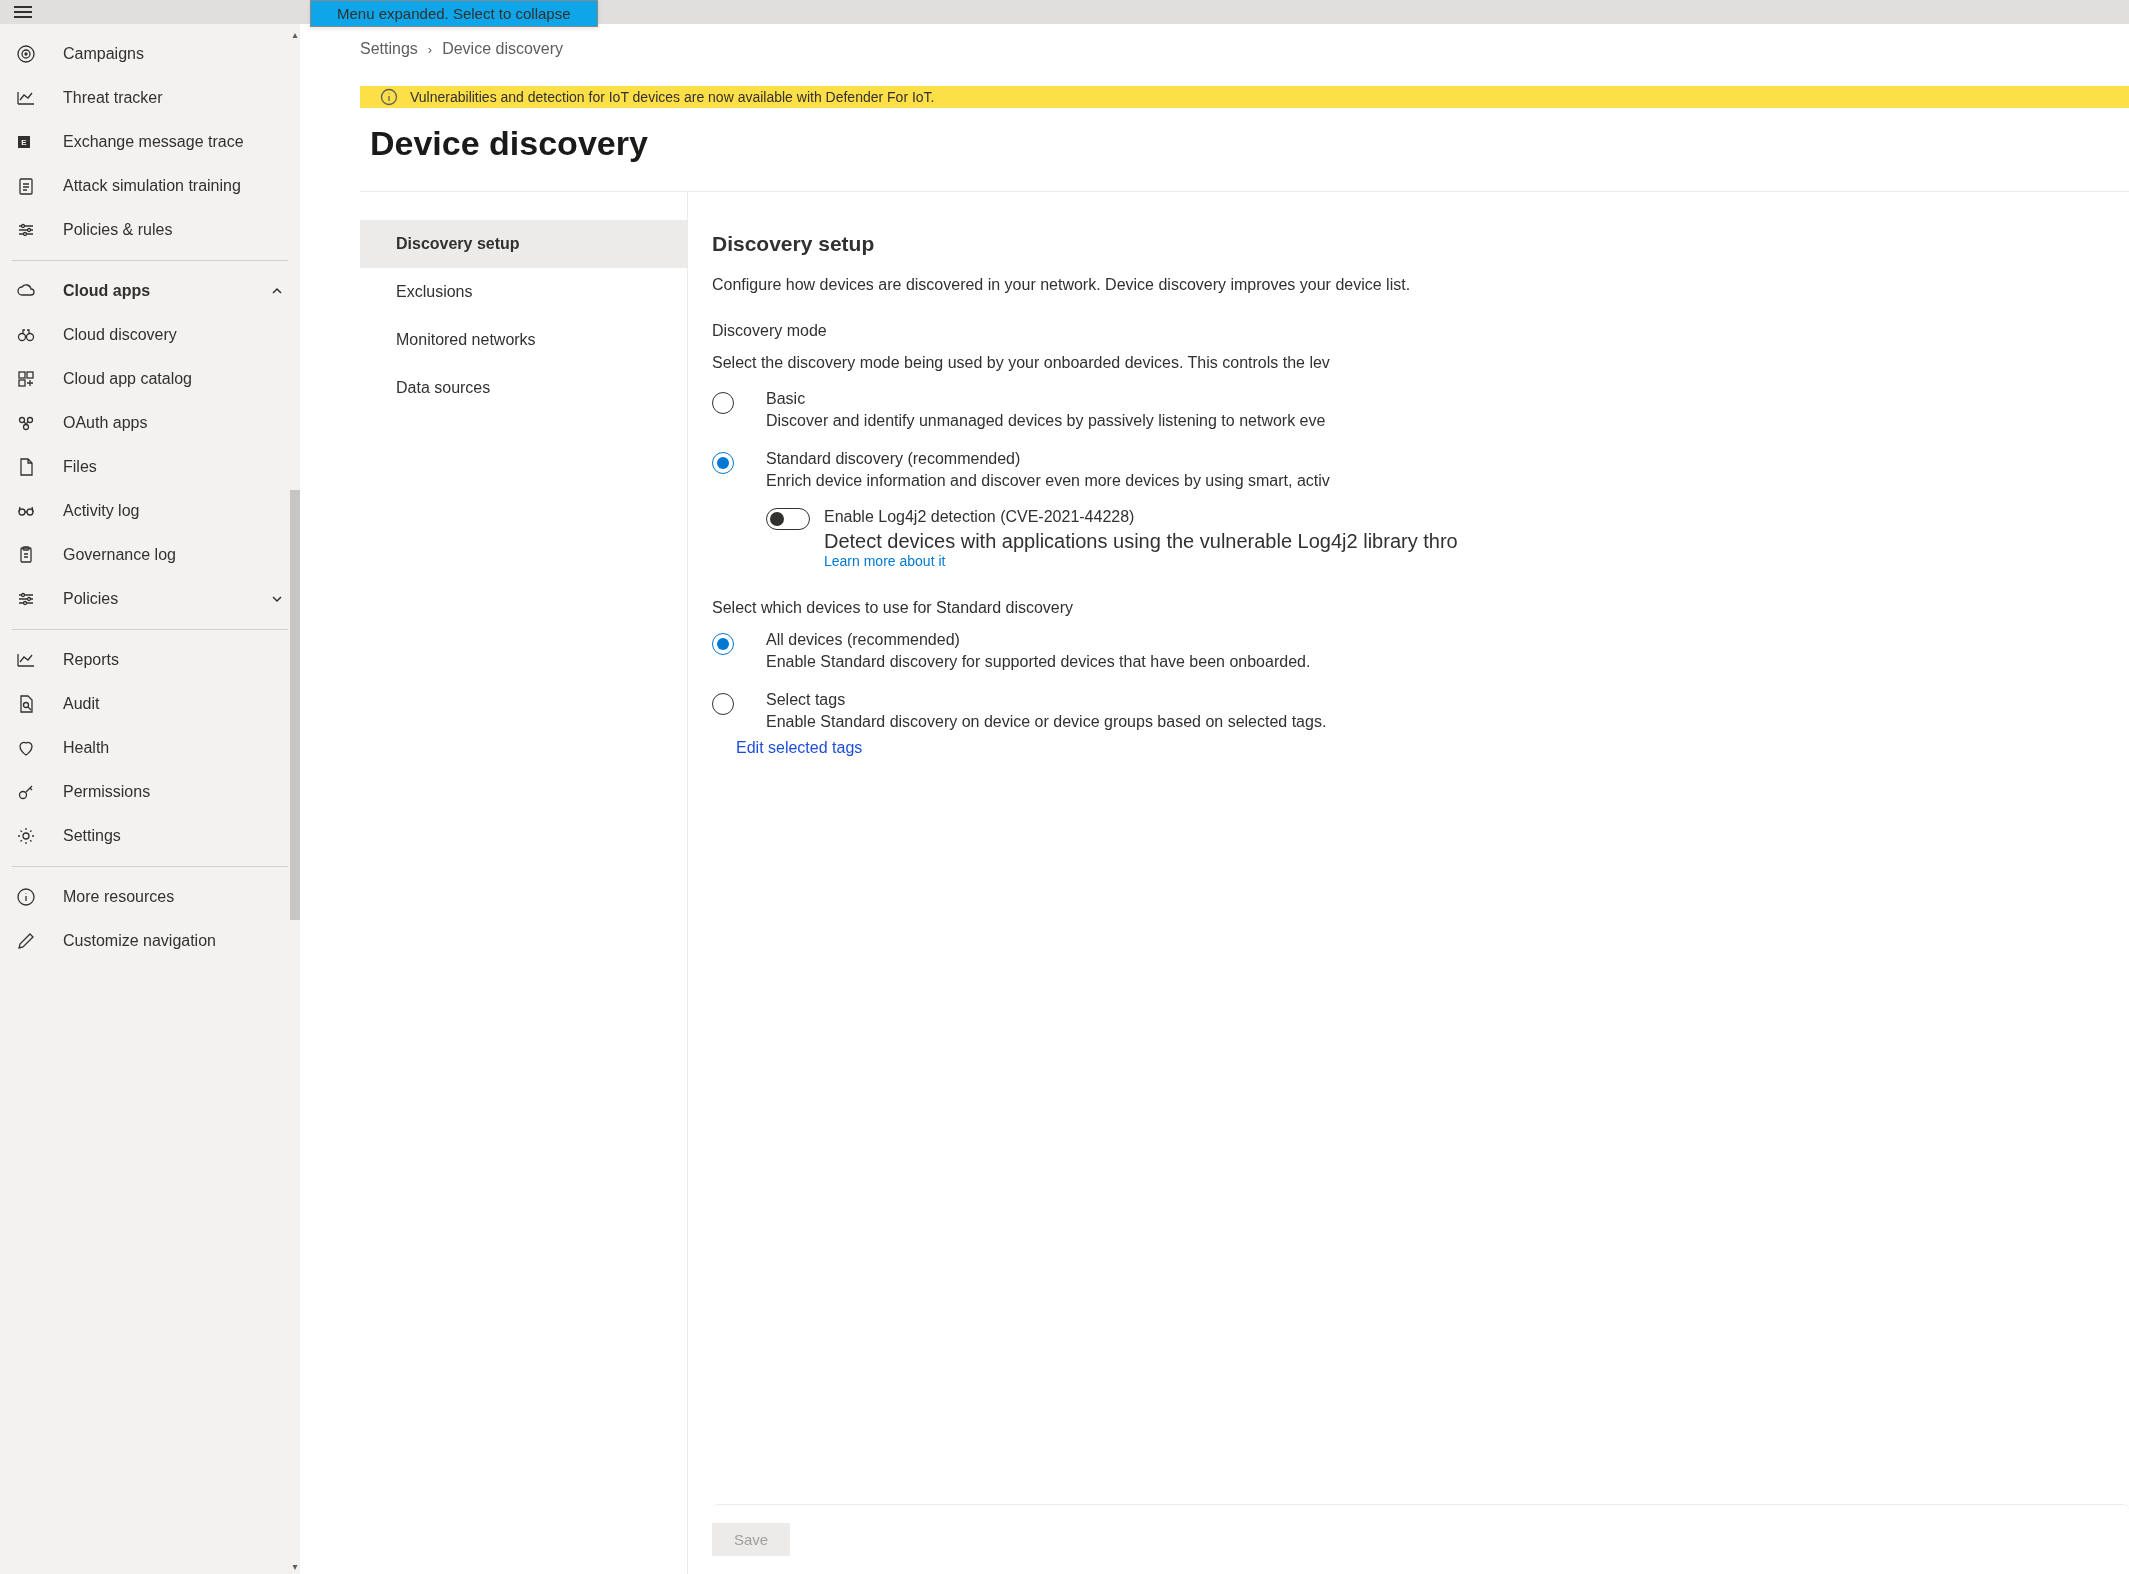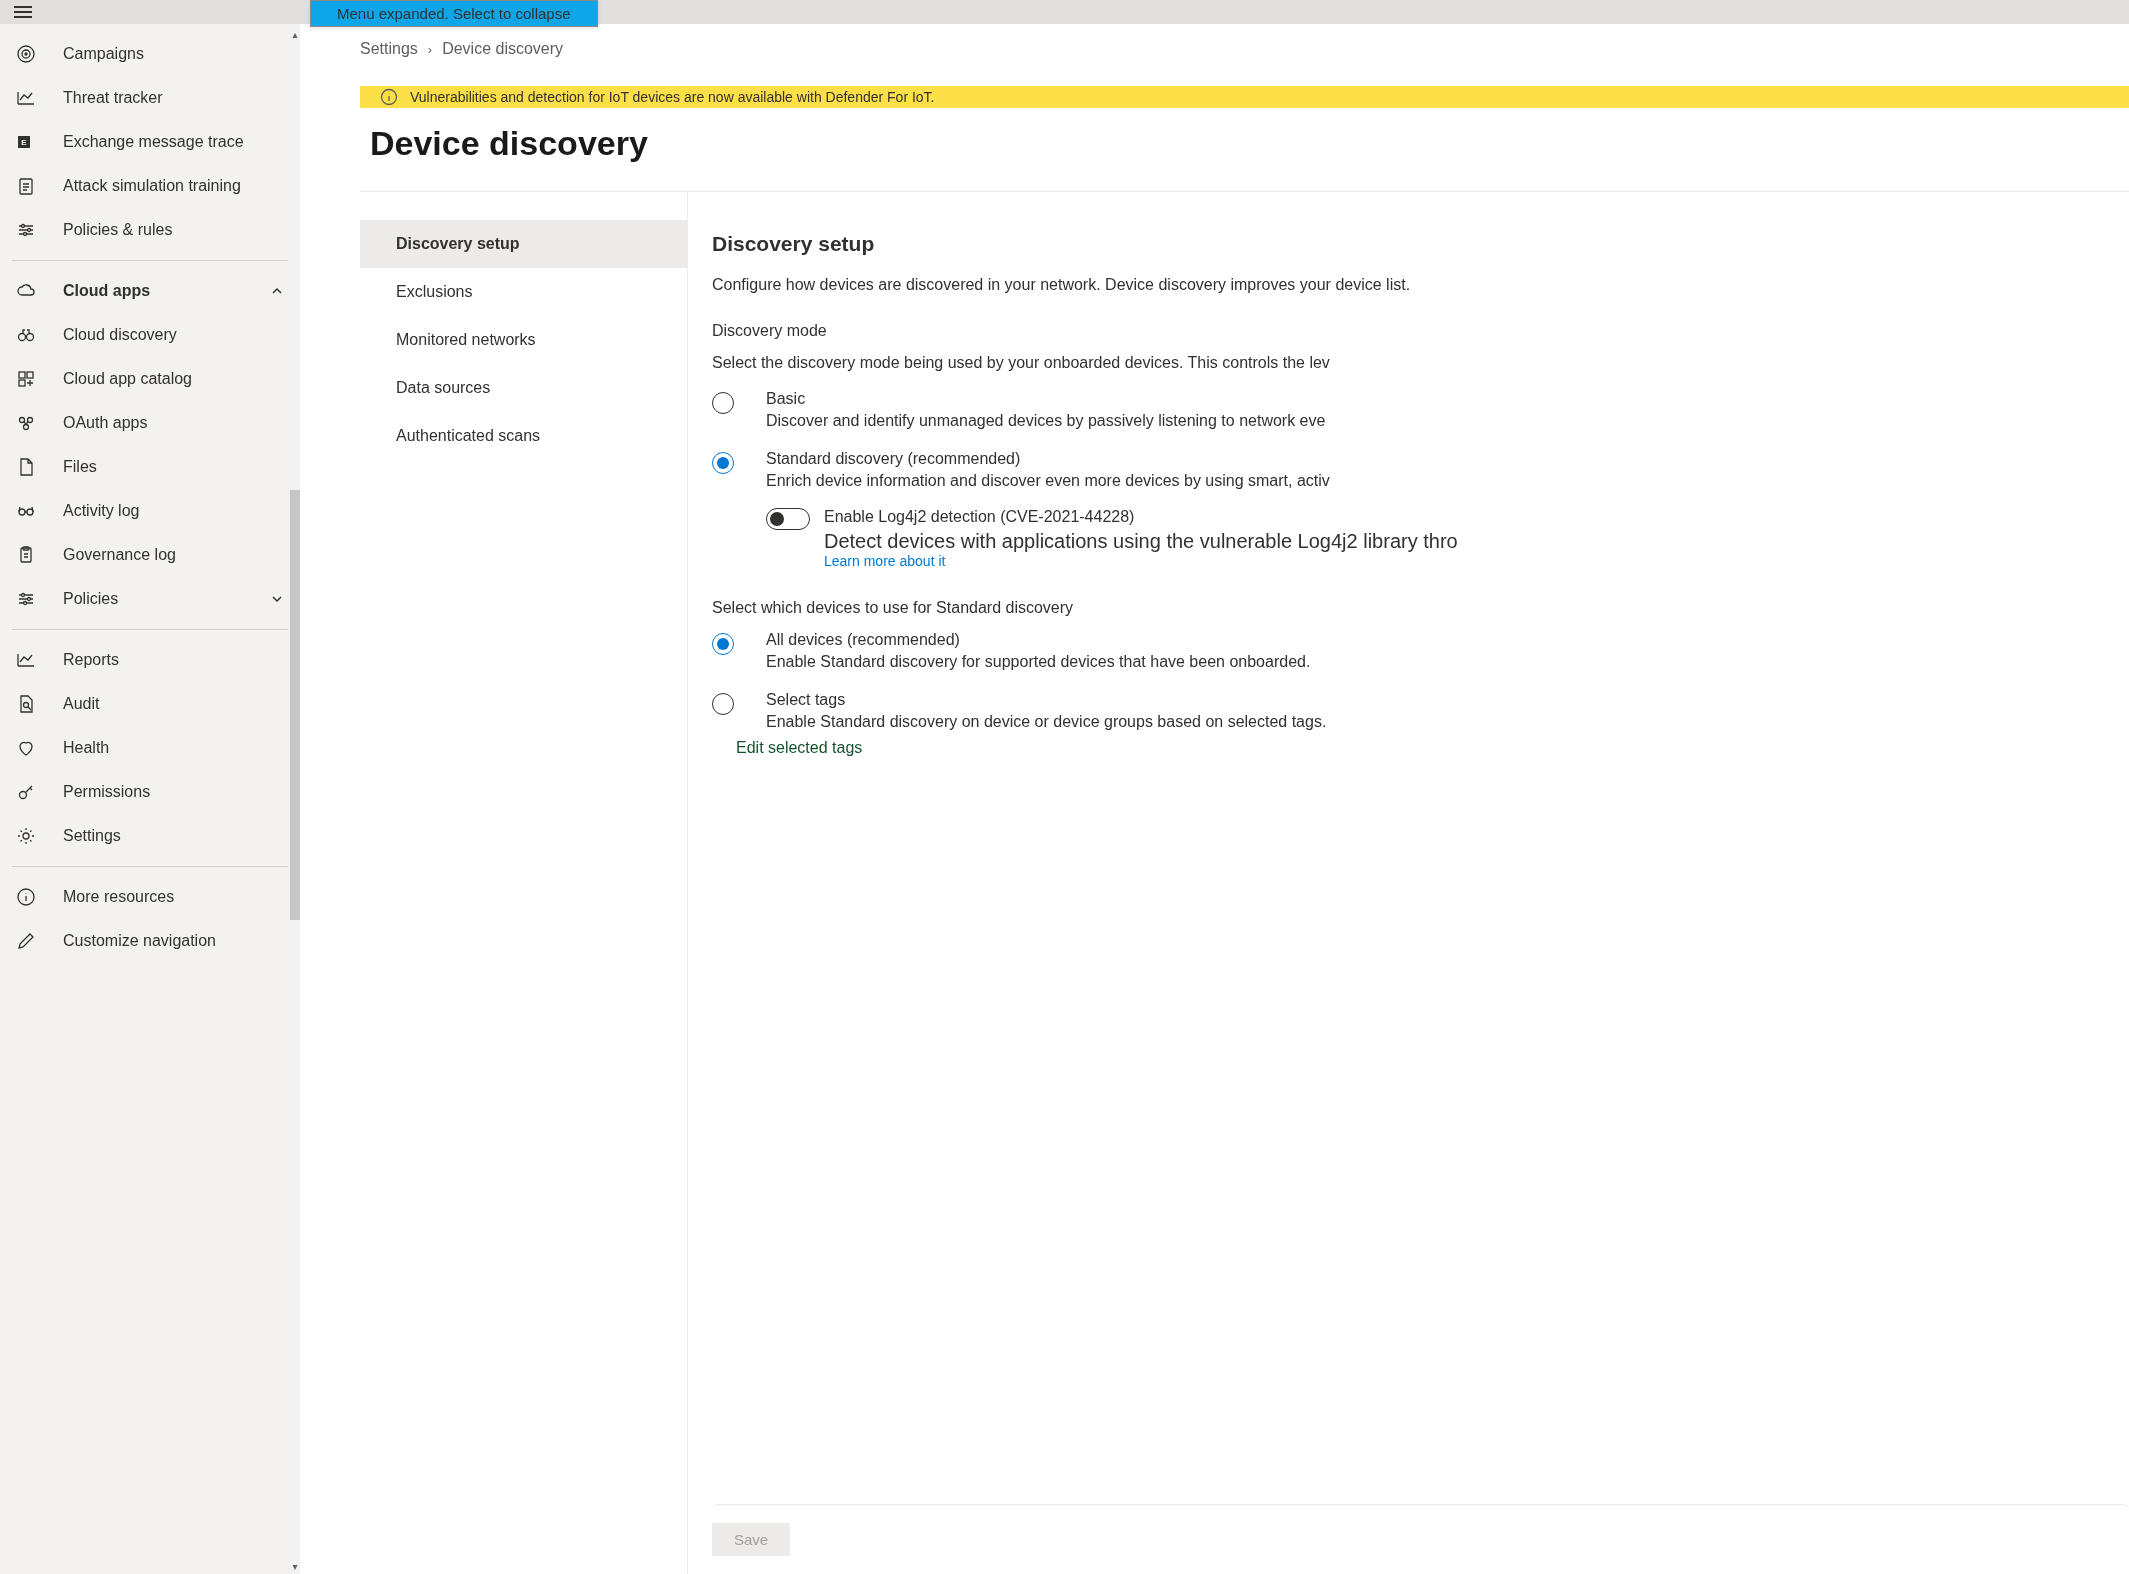--- a/index.html
+++ b/index.html
@@ -106,21 +106,21 @@
       width: 44px; height: 22px; border: 1px solid #323130; border-radius: 11px;
       position: relative; flex-shrink: 0; cursor: pointer; background:#fff;
     }
     .toggle::after {
       content: ''; position: absolute; left: 3px; top: 3px;
       width: 14px; height: 14px; border-radius: 50%; background: #323130;
     }
     .toggle-content .title { font-size: 16px; }
     .toggle-content .subtitle { font-size: 20px; }
     .link { color: #0078d4; cursor: pointer; }
-    .disabled-link { color: #14532d; font-size: 16px; margin-left: 24px; margin-top: 8px; }
+    .disabled-link { color: #1d4ed8; font-size: 16px; margin-left: 24px; margin-top: 8px; }
     .footer-bar {
       border-top: 1px solid #edebe9; padding: 18px 0; border-radius: 6px;
     }
     .save-btn {
       background: #edebe9; color: #a19f9d; border: none;
       padding: 8px 22px; font-size: 15px; cursor: default;
     }
     svg { display: block; }
   </style>
 </head>
@@ -387,21 +387,20 @@
     </div>
 
     <h1 class="page-title">Device discovery</h1>
 
     <div class="content-row">
       <div class="subnav">
         <div class="subnav-item active">Discovery setup</div>
         <div class="subnav-item">Exclusions</div>
         <div class="subnav-item">Monitored networks</div>
         <div class="subnav-item">Data sources</div>
-        <div class="subnav-item">Authenticated scans</div>
       </div>
 
       <div class="detail">
         <div class="detail-scroll">
           <h2 class="section-title">Discovery setup</h2>
           <p class="section-desc">Configure how devices are discovered in your network. Device discovery improves your device list.</p>
 
           <h3 class="group-label">Discovery mode</h3>
           <p class="group-desc">Select the discovery mode being used by your onboarded devices. This controls the lev</p>
 

